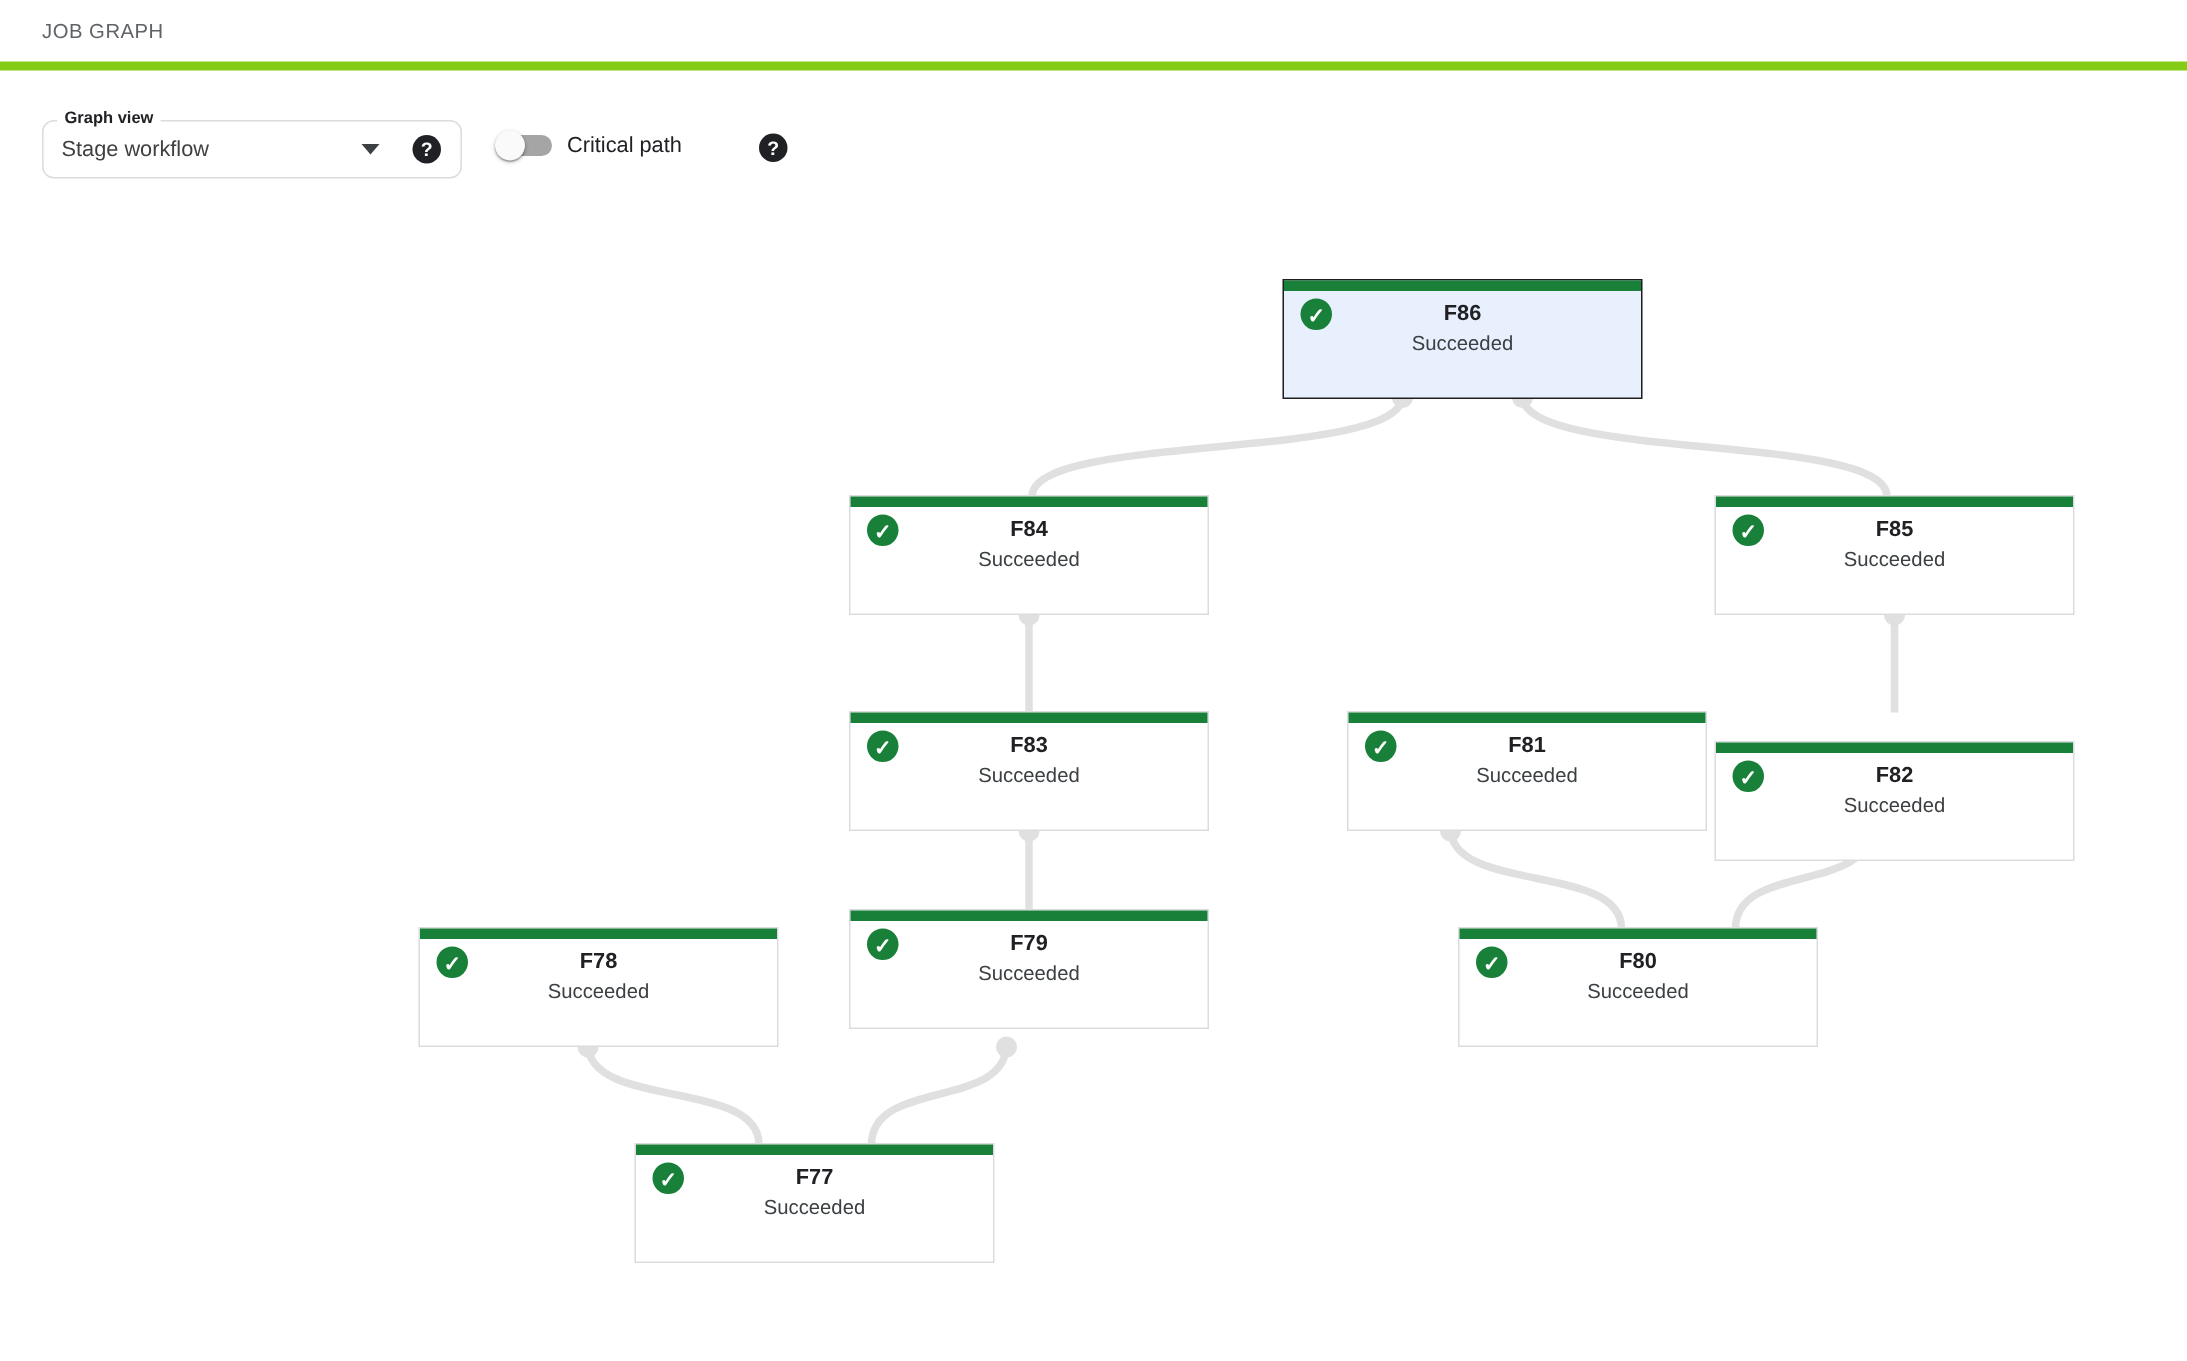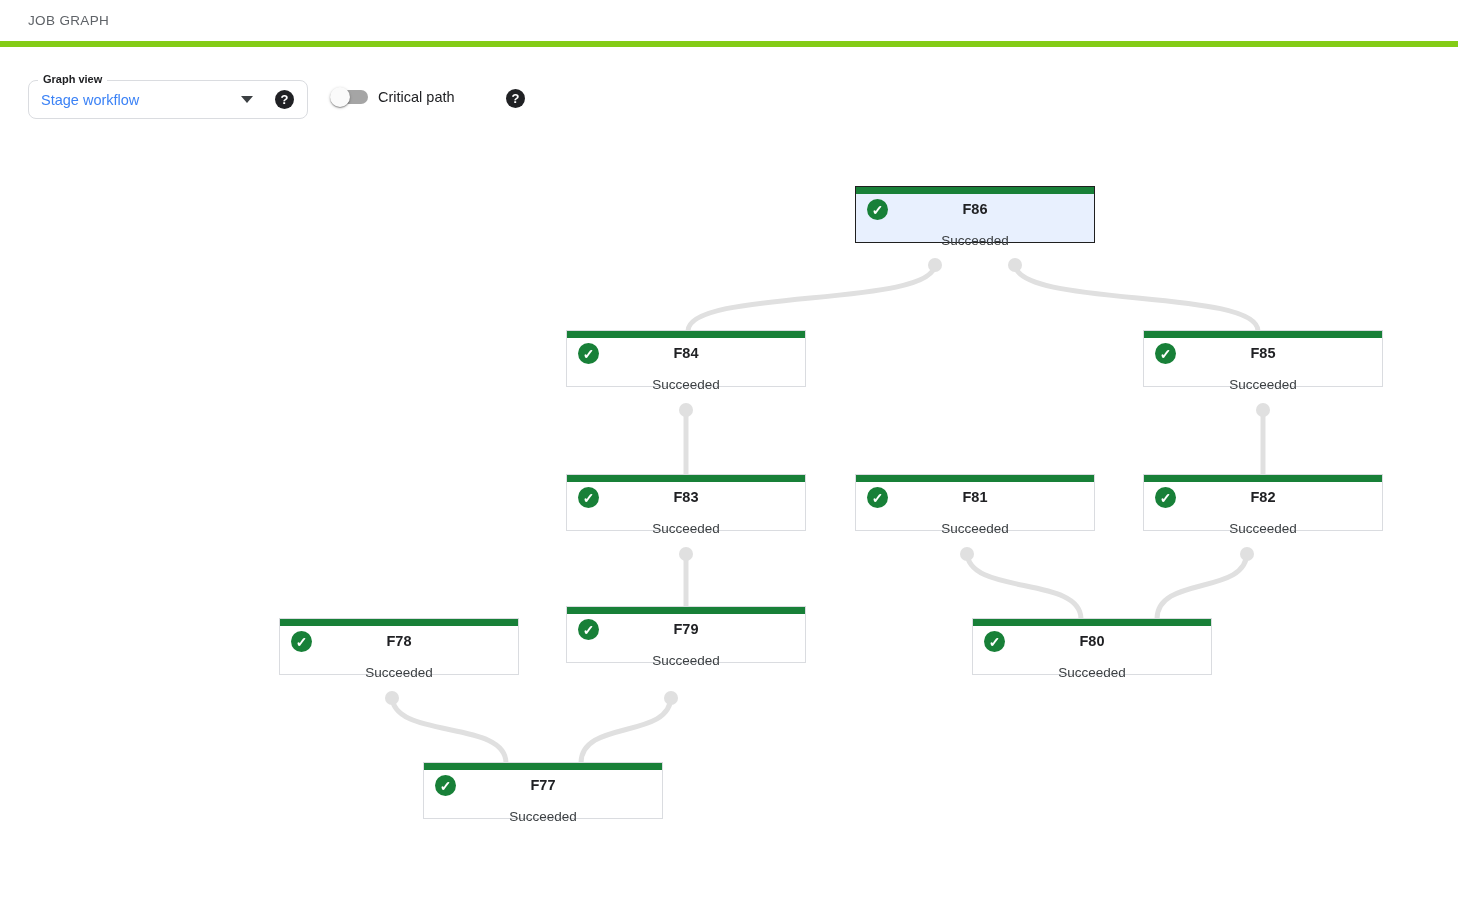--- a/index.html
+++ b/index.html
@@ -57,21 +57,21 @@
     background: #fff;
     padding: 0 5px;
     font-size: 11px;
     font-weight: 700;
     color: #202124;
     line-height: 14px;
   }
   .select-field .field-value {
     margin-left: 12px;
     font-size: 14.5px;
-    color: #3b82f6;
+    color: #404040;
     flex: 1;
   }
   .caret {
     width: 0; height: 0;
     border-left: 6px solid transparent;
     border-right: 6px solid transparent;
     border-top: 7px solid #3c4043;
     margin-right: 22px;
   }
   .help {
@@ -118,21 +118,21 @@
     text-align: center;
   }
 
   
   .edges { position: absolute; left: 0; top: 0; }
   .edge { fill: none; stroke: #e0e0e0; stroke-width: 5; }
   .nub  { fill: #e0e0e0; }
 
   .node {
     position: absolute;
-    width: 240px; height: 57px;
+    width: 240px; height: 80px;
     background: #fff;
     border: 1px solid #dadce0;
     box-sizing: border-box;
     cursor: pointer;
   }
   .node.selected {
     background: #e8f0fe;
     border-color: #1f1f1f;
   }
   .node .bar { height: 7px; background: #188038; }
@@ -152,21 +152,21 @@
     line-height: 1;
   }
   .node .title {
     margin-top: 7px;
     text-align: center;
     font-size: 14.5px;
     font-weight: 700;
     color: #202124;
   }
   .node .status {
-    margin-top: 16px;
+    margin-top: 4px;
     text-align: center;
     font-size: 13.5px;
     color: #3c4043;
   }
 </style>
 </head>
 <body>
 
 <div class="tabbar">
   <div class="tab">JOB GRAPH</div>
@@ -228,28 +228,28 @@
   <div class="status">Succeeded</div>
 </div>
 
 <div class="node" style="left:566px;top:474px">
   <div class="bar"></div>
   <span class="check"></span>
   <div class="title">F83</div>
   <div class="status">Succeeded</div>
 </div>
 
-<div class="node" style="left:855px;top:474px">
+<div class="node" style="left:898px;top:474px">
   <div class="bar"></div>
   <span class="check"></span>
   <div class="title">F81</div>
   <div class="status">Succeeded</div>
 </div>
 
-<div class="node" style="left:1143px;top:474px">
+<div class="node" style="left:1143px;top:494px">
   <div class="bar"></div>
   <span class="check"></span>
   <div class="title">F82</div>
   <div class="status">Succeeded</div>
 </div>
 
 <div class="node" style="left:279px;top:618px">
   <div class="bar"></div>
   <span class="check"></span>
   <div class="title">F78</div>

